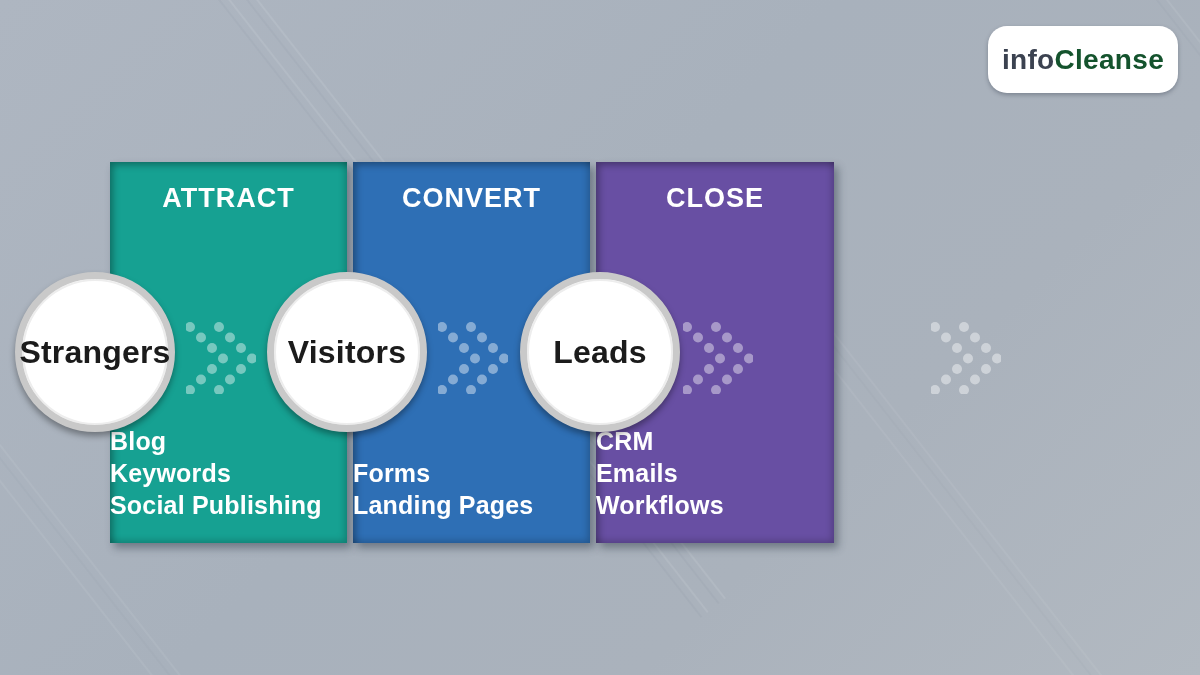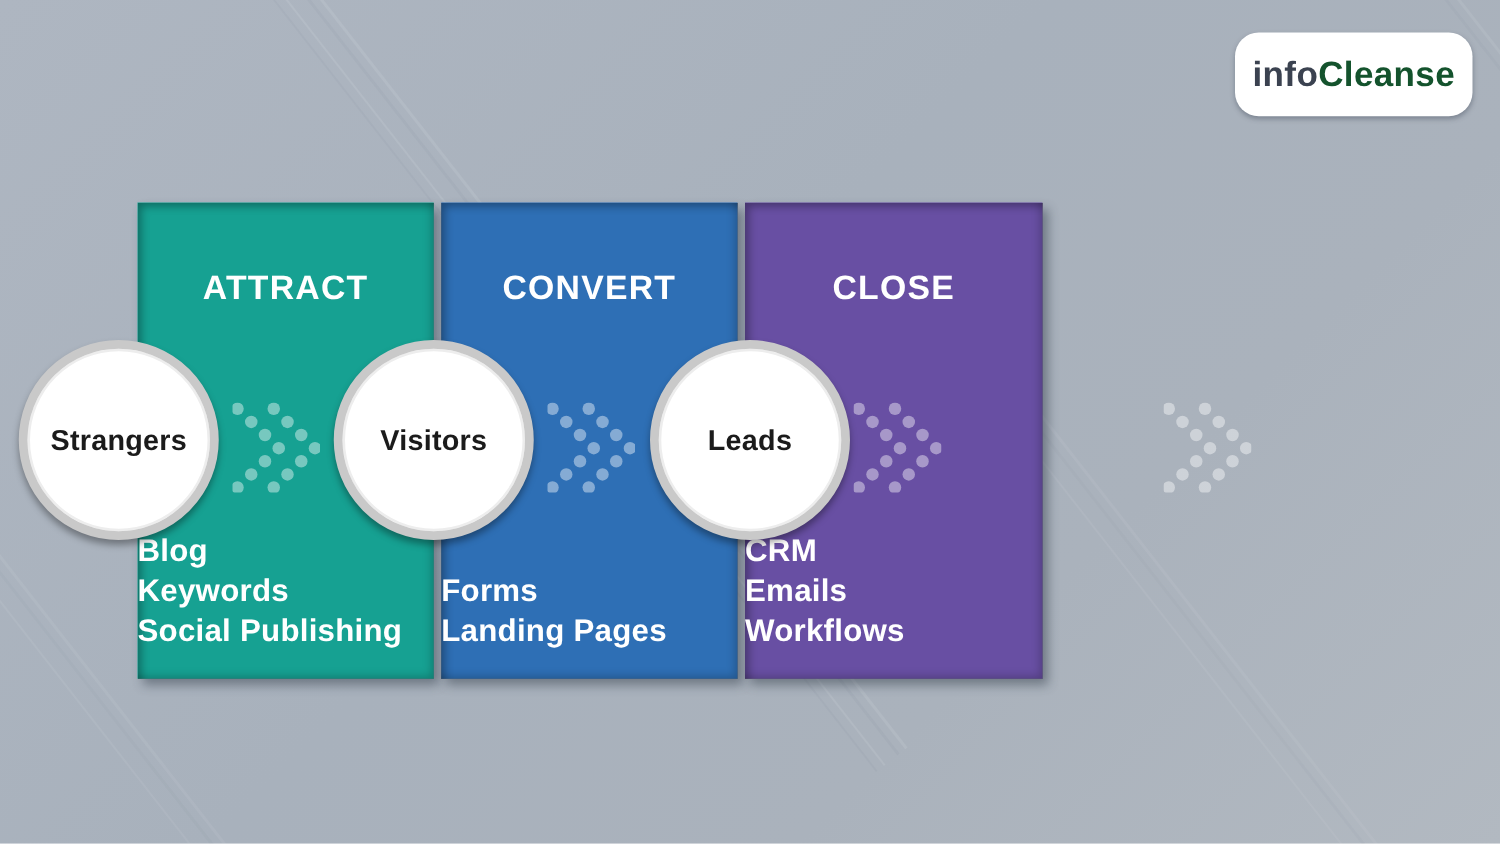--- a/index.html
+++ b/index.html
@@ -38,39 +38,39 @@
       4px 5px 8px rgba(40,50,65,.45),
       inset 6px 6px 7px -3px rgba(0,0,0,.33),
       inset -5px -5px 7px -3px rgba(0,0,0,.22);
   }
   .p0 { left:110px; width:237px; }
   .p1 { left:353px; width:237px; }
   .p2 { left:596px; width:238px; }
   .p3 { left:840px; width:239px; }
 
   .panel-title {
-    margin:0; padding-top:52px; text-align:center;
+    margin:0; padding-top:20px; text-align:center;
     color:#ffffff; font-size:27px; font-weight:800; letter-spacing:1px; line-height:32px;
   }
   .panel-items {
     position:absolute; left:0; right:0; bottom:22px; text-align:left;
     color:#ffffff; font-size:25px; font-weight:700; line-height:32px; letter-spacing:.2px;
   }
 
   
   .dots { position:absolute; top:322px; z-index:2; }
   .d0 { left:186px; } .d1 { left:438px; } .d2 { left:683px; } .d3 { left:931px; }
 
   
   .audience {
     position:absolute; top:272px; width:146px; height:146px; z-index:10;
     background:#ffffff; border:7px solid #c9c9c9; border-radius:50%;
     box-shadow:0 4px 6px rgba(0,0,0,.35), inset 0 0 0 2px #ededed;
     display:flex; align-items:center; justify-content:center;
-    color:#1b1b1b; font-size:23px; font-weight:700; letter-spacing:.2px;
+    color:#1b1b1b; font-size:32px; font-weight:700; letter-spacing:.2px;
     text-align:center;
   }
   .a0 { left:15px; } .a1 { left:267px; } .a2 { left:520px; } .a3 { left:758px; } .a4 { left:1015px; }
 </style>
 </head>
 <body>
 
 <div class="canvas">
 
   <div class="streak st1"></div>

